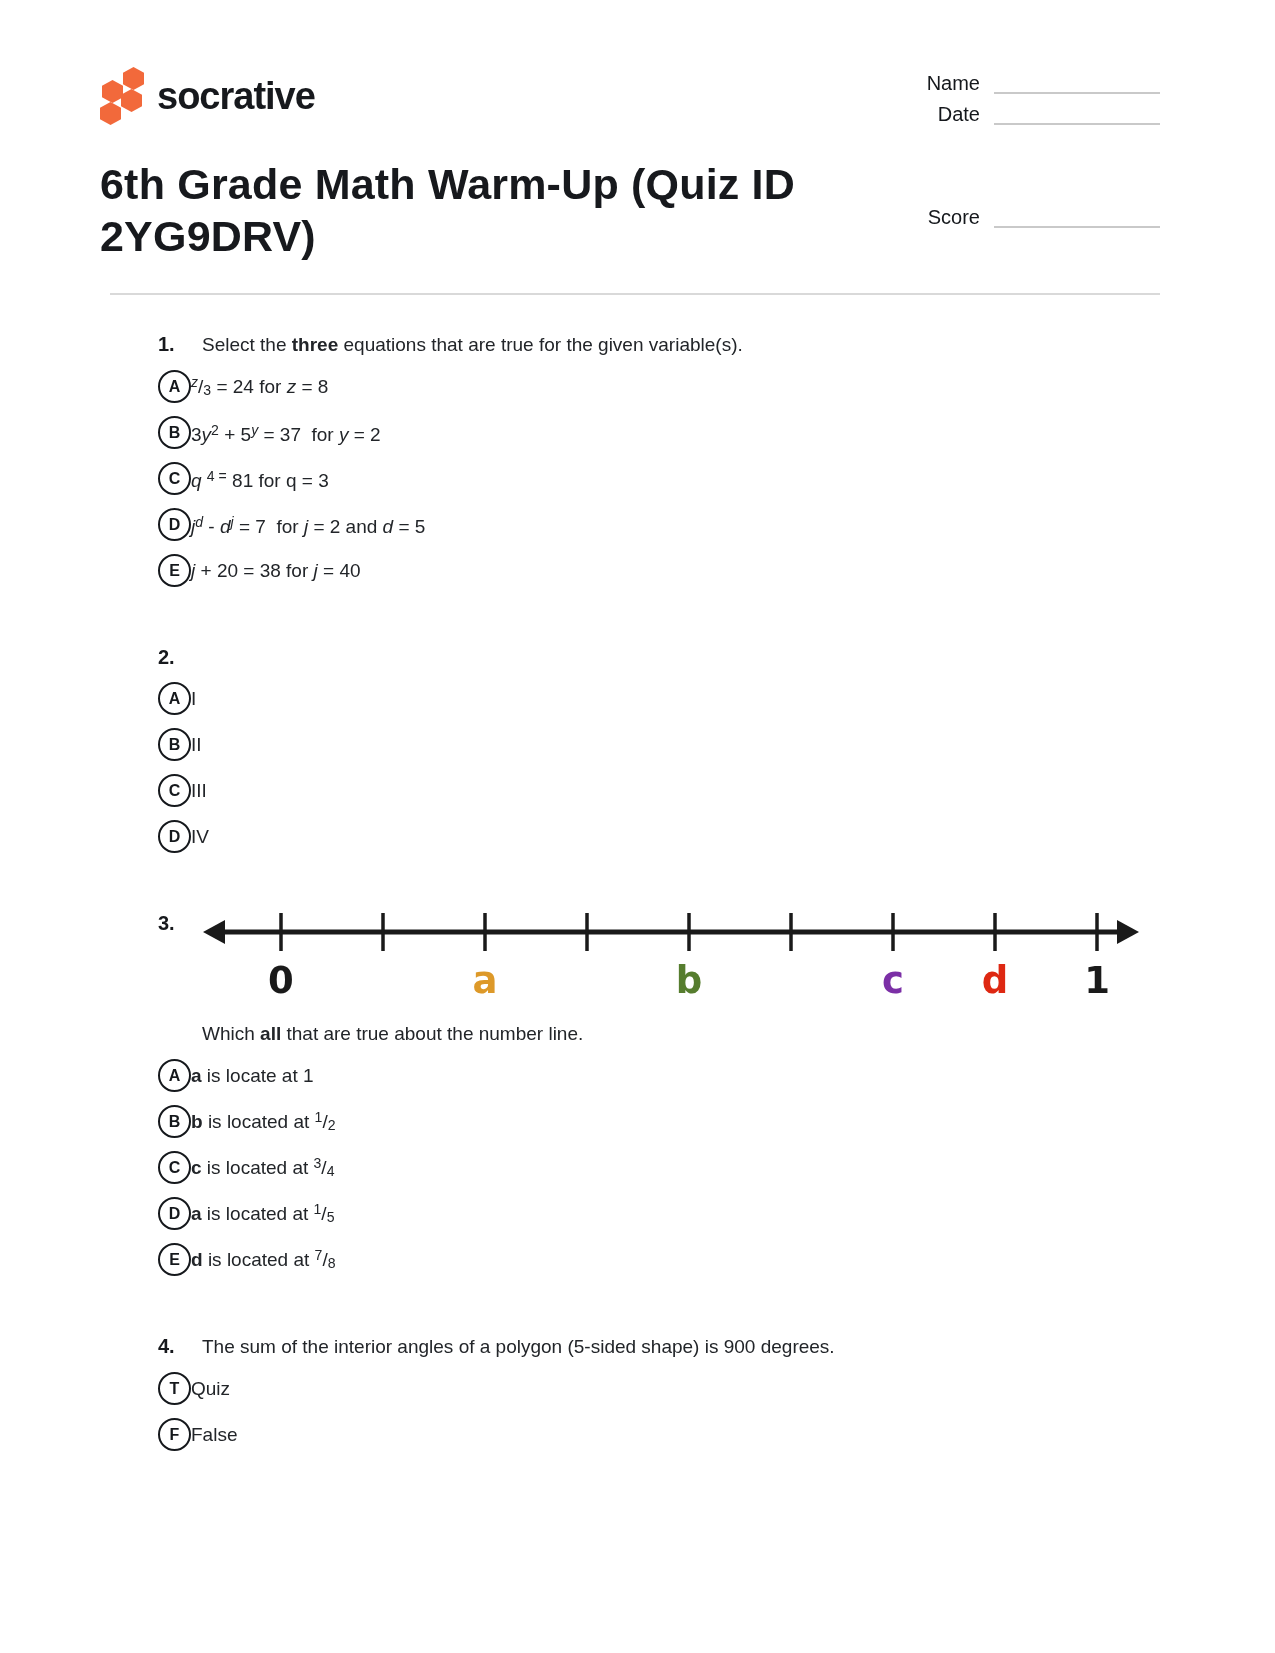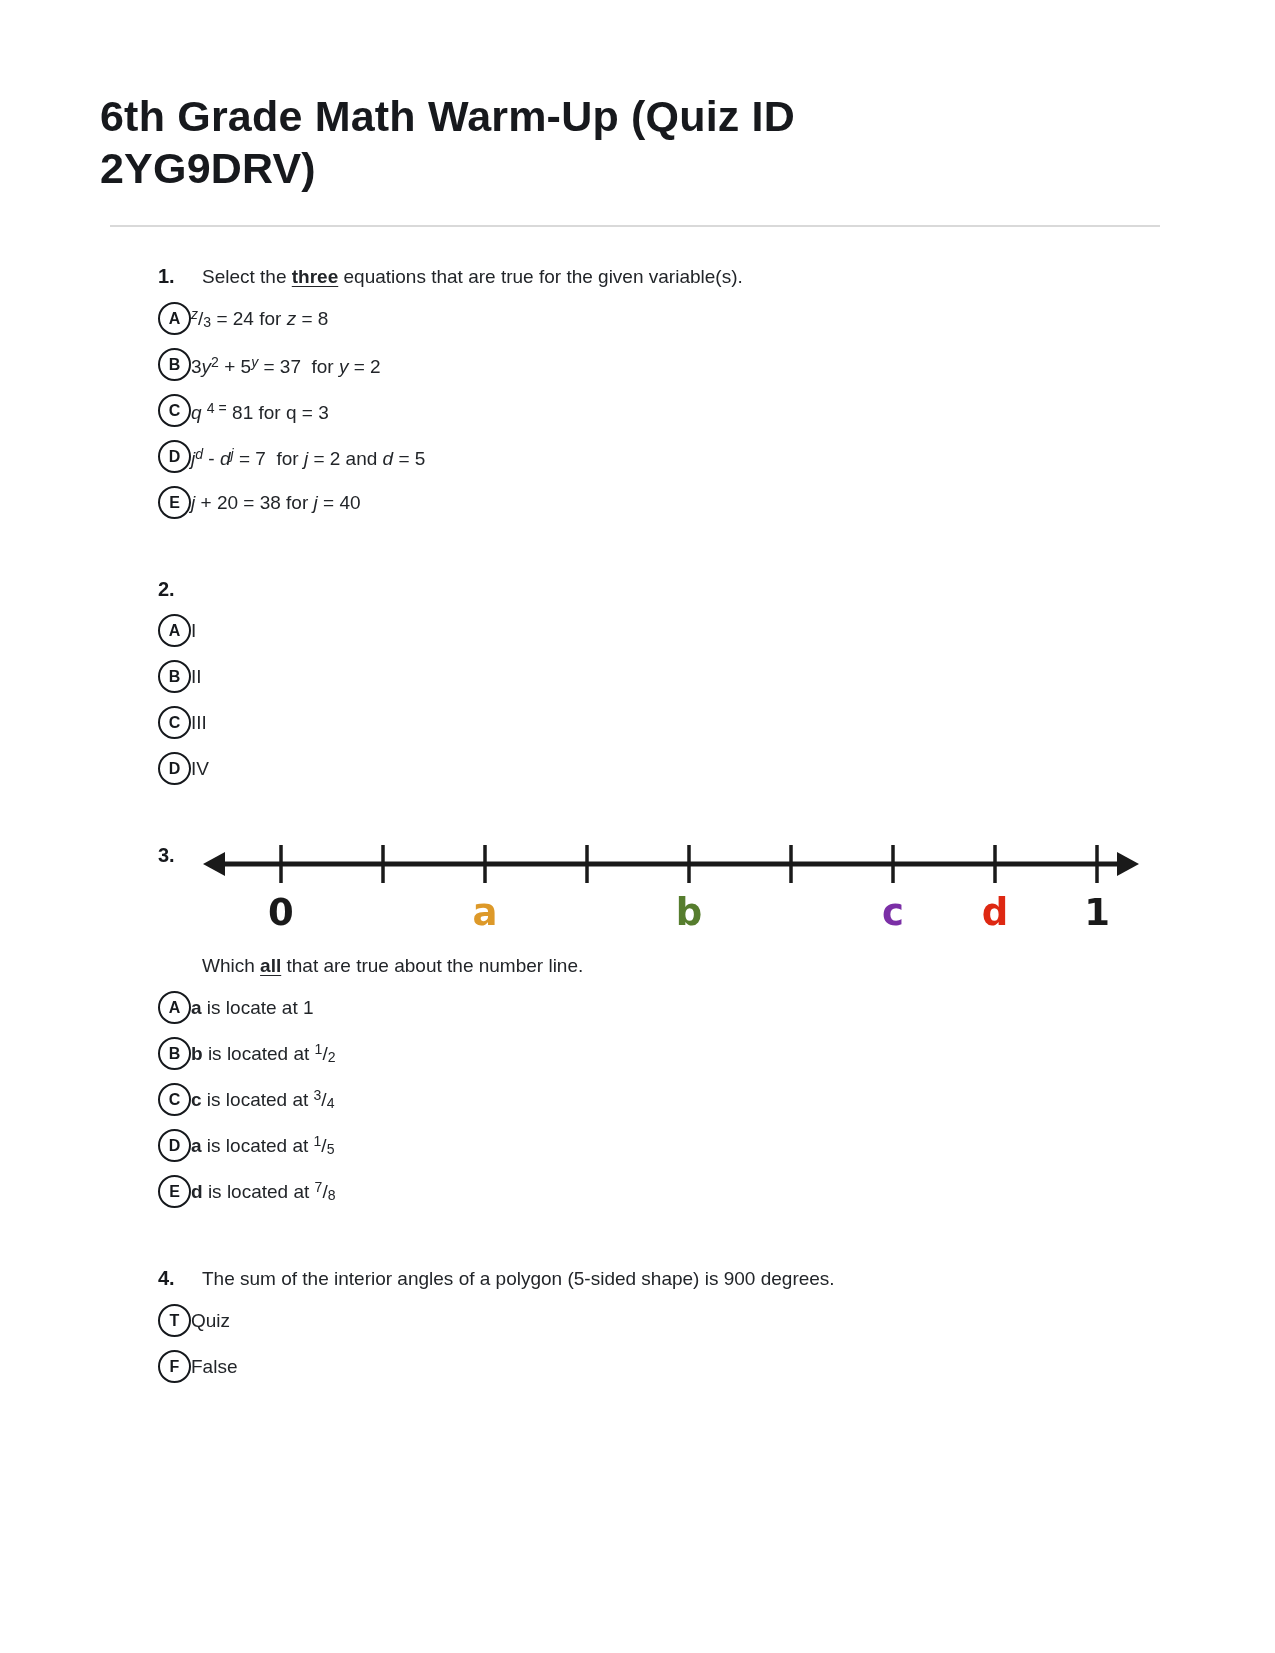--- a/index.html
+++ b/index.html
@@ -47,42 +47,69 @@
   .q-num { width:44px; flex:0 0 44px; font-weight:700; font-size:20px; line-height:26px; color:#17191d; }
   .q-text { font-size:19px; line-height:27px; max-width:770px; }
   .opt { display:flex; align-items:center; margin-top:12px; height:34px; }
   .opt-circle { width:33px; height:33px; flex:0 0 33px; border:2.5px solid #15181c; border-radius:50%;
                 display:flex; align-items:center; justify-content:center; }
   .opt-letter { font-weight:700; font-size:16px; color:#15181c; }
   .opt-text { font-size:19px; line-height:27px; }
 
   
   .f-b  { font-weight:700; }
-  .f-bu { font-weight:700; text-decoration:underline; text-underline-offset:3px; }
+  .f-bu { font-weight:700; text-underline-offset:3px; }
   .f-i  { font-style:italic; }
   .f-sup  { font-size:0.74em; vertical-align:0.42em; }
   .f-supi { font-size:0.74em; vertical-align:0.42em; font-style:italic; }
   .f-sub  { font-size:0.74em; vertical-align:-0.18em; }
 
   
   .nl-row { display:flex; align-items:flex-start; }
   .nl-fig { width:938px; }
   .nl-labels { position:relative; height:50px; width:938px; }
   .nl-label { position:absolute; transform:translateX(-50%); top:0;
               font-family:"DejaVu Sans", sans-serif; font-weight:700; font-size:37px; line-height:46px; }
   .q3-prompt { margin-top:12px; padding-left:44px; }
 </style>
 </head>
 <body>
 
 <div class="page">
 
+  <div class="header">
+    <div class="logo">
+      <div class="hexes">
+        <div class="hex hex1" style="background-color: rgb(242, 105, 59);"></div>
+        <div class="hex hex2" style="background-color: rgb(242, 105, 59);"></div>
+        <div class="hex hex3" style="background-color: rgb(242, 105, 59);"></div>
+        <div class="hex hex4" style="background-color: rgb(242, 105, 59);"></div>
+      </div>
+      <div class="wordmark">socrative</div>
+    </div>
+    <div class="fields">
+      <div class="field">
+        <span class="flabel">Name</span>
+        <span class="fline"></span>
+      </div>
+      <div class="field">
+        <span class="flabel">Date</span>
+        <span class="fline"></span>
+      </div>
+    </div>
+  </div>
 
   <div class="title-row">
     <h1 class="page-title">6th Grade Math Warm-Up (Quiz ID 2YG9DRV)</h1>
+    <div class="score-wrap">
+      <div class="field">
+        <span class="flabel">Score</span>
+        <span class="fline"></span>
+      </div>
+    </div>
   </div>
 
   <hr class="divider">
 
   <div class="questions">
 
     <div class="question">
       <div class="q-prompt-row">
         <span class="q-num">1.</span>
         <span class="q-text"><span>Select the </span><span class="f-bu">three</span><span> equations that are true for the given variable(s).</span></span>

